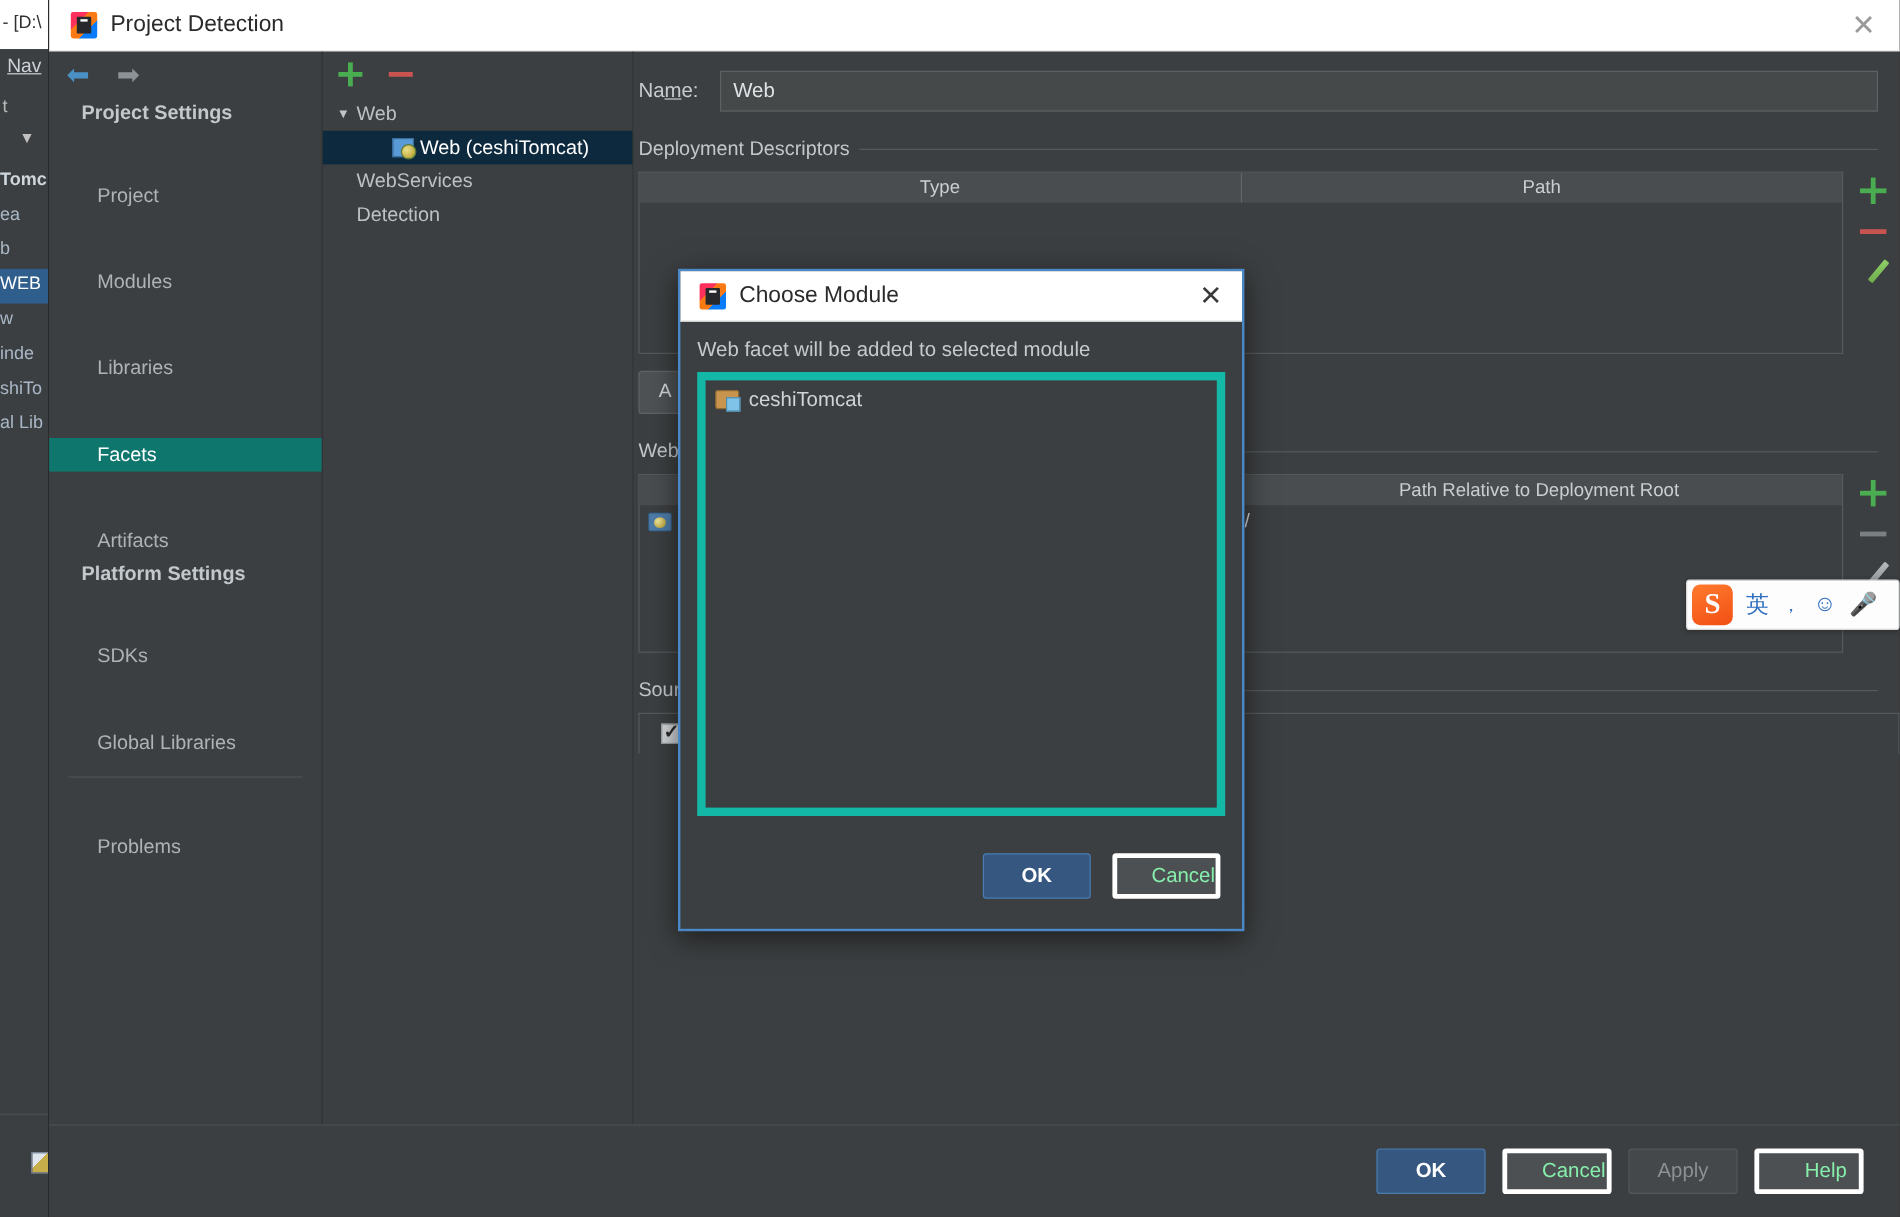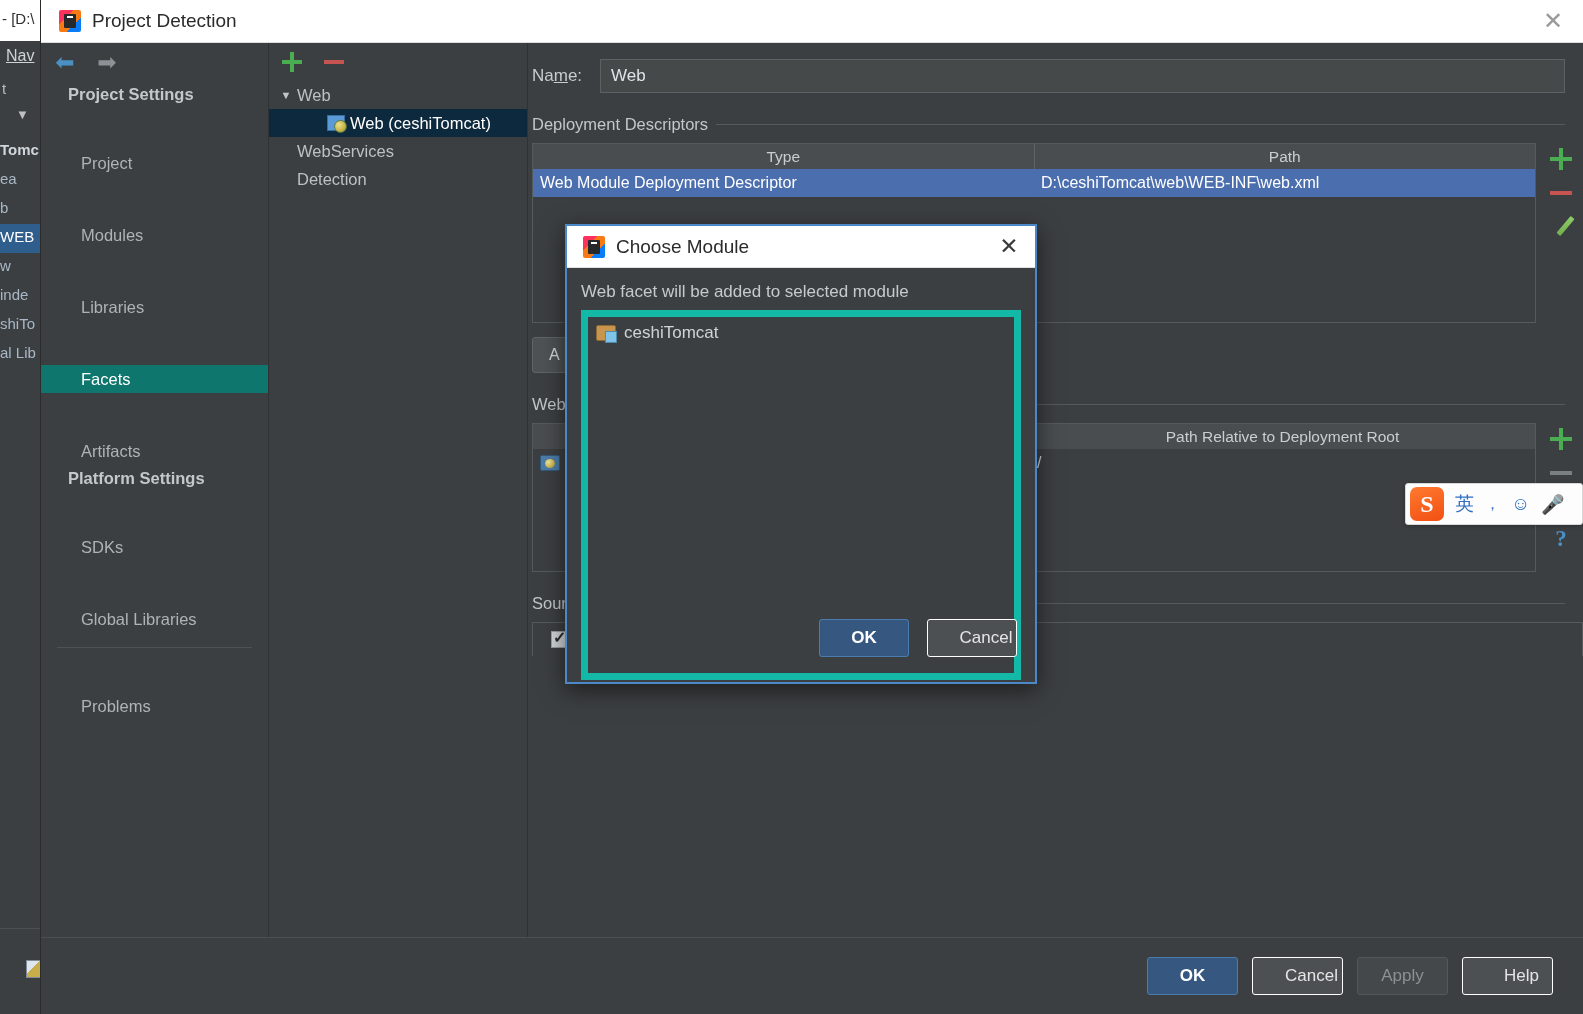--- a/index.html
+++ b/index.html
@@ -234,26 +234,26 @@
     background: #3c3f41; border-top: 1px solid #4d5052;
     display: flex; align-items: center; justify-content: flex-end;
     gap: 14px; padding-right: 30px;
   }
   .btn {
     min-width: 91px; height: 38px; border-radius: 3px;
     font-size: 17px; display: flex; align-items: center; justify-content: center;
     cursor: pointer; font-family: "Liberation Sans", sans-serif;
   }
   .btn.primary { background: #365880; border: 1px solid #4a7cb0; color: #ffffff; font-weight: bold; }
-  .btn.normal  { background: #4c5052; border: 1px solid #ffffff; color: #e5e5e5; padding-left: 28px; }
+  .btn.normal  { background: #4c5052; border: 4px solid #ffffff; color: #86efac; padding-left: 28px; }
   .btn.disabled{ background: #44484a; border: 1px solid #54585b; color: #8b9094; }
 
   
   #cm-dialog {
-    position: absolute; left: 565px; top: 224px; width: 472px; height: 460px;
+    position: absolute; left: 565px; top: 224px; width: 472px; height: 552px;
     background: #3c3f41; border: 2px solid #4a88c7;
     box-shadow: 0 6px 22px rgba(0,0,0,.55);
     z-index: 50;
   }
   #cm-titlebar {
     height: 42px; background: #ffffff; display: flex; align-items: center;
     padding-left: 16px; border-bottom: 1px solid #e0e0e0;
   }
   #cm-title-text { font-size: 19px; color: #2b2b2b; margin-left: 11px; }
   #cm-close {
@@ -392,24 +392,20 @@
       <div class="section">
         <span class="section-title">Deployment Descriptors</span>
         <span class="section-line"></span>
       </div>
 
       <div class="table-wrap">
         <div class="table">
           <div class="thead">
             <div class="th">Type</div>
             <div class="th">Path</div>
-          </div>
-          <div class="trow selected">
-            <div class="td">Web Module Deployment Descriptor</div>
-            <div class="td">D:\ceshiTomcat\web\WEB-INF\web.xml</div>
           </div>
           <div class="tbody-filler"></div>
         </div>
         <div class="side-tools">
           <span class="ic ic-plus"></span>
           <span class="ic ic-minus"></span>
           <span class="ic ic-pencil"></span>
         </div>
       </div>
 

